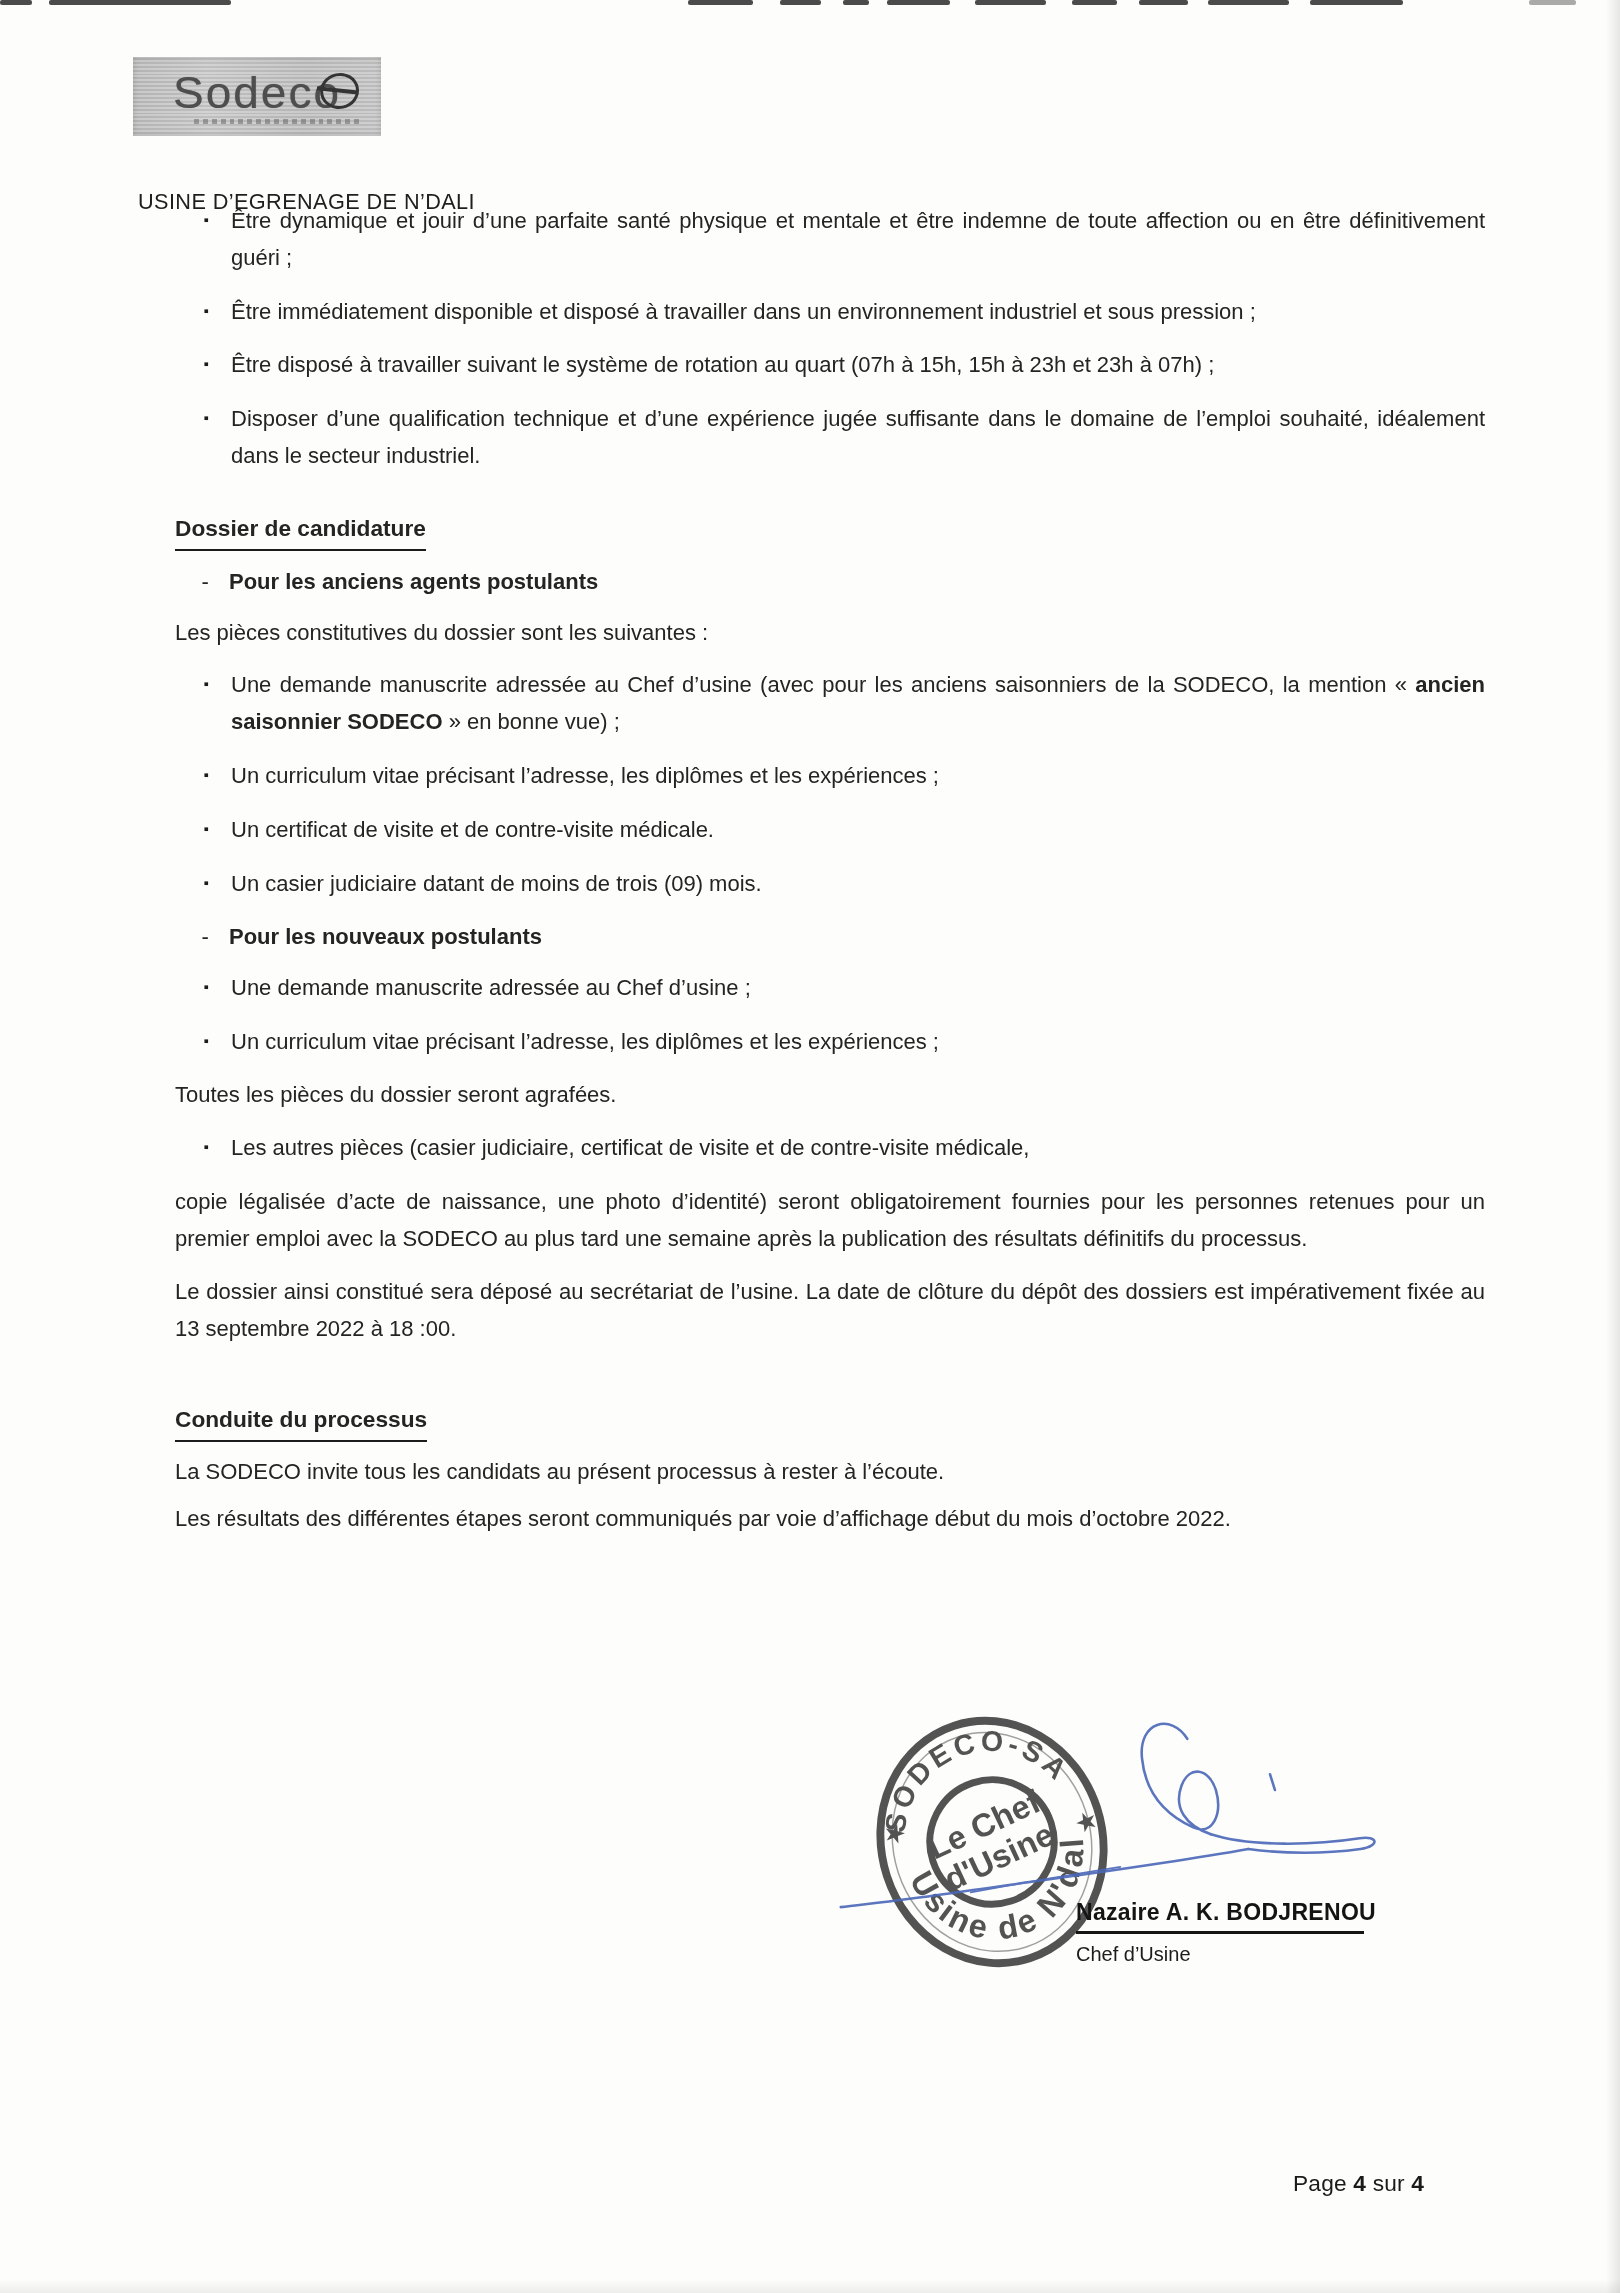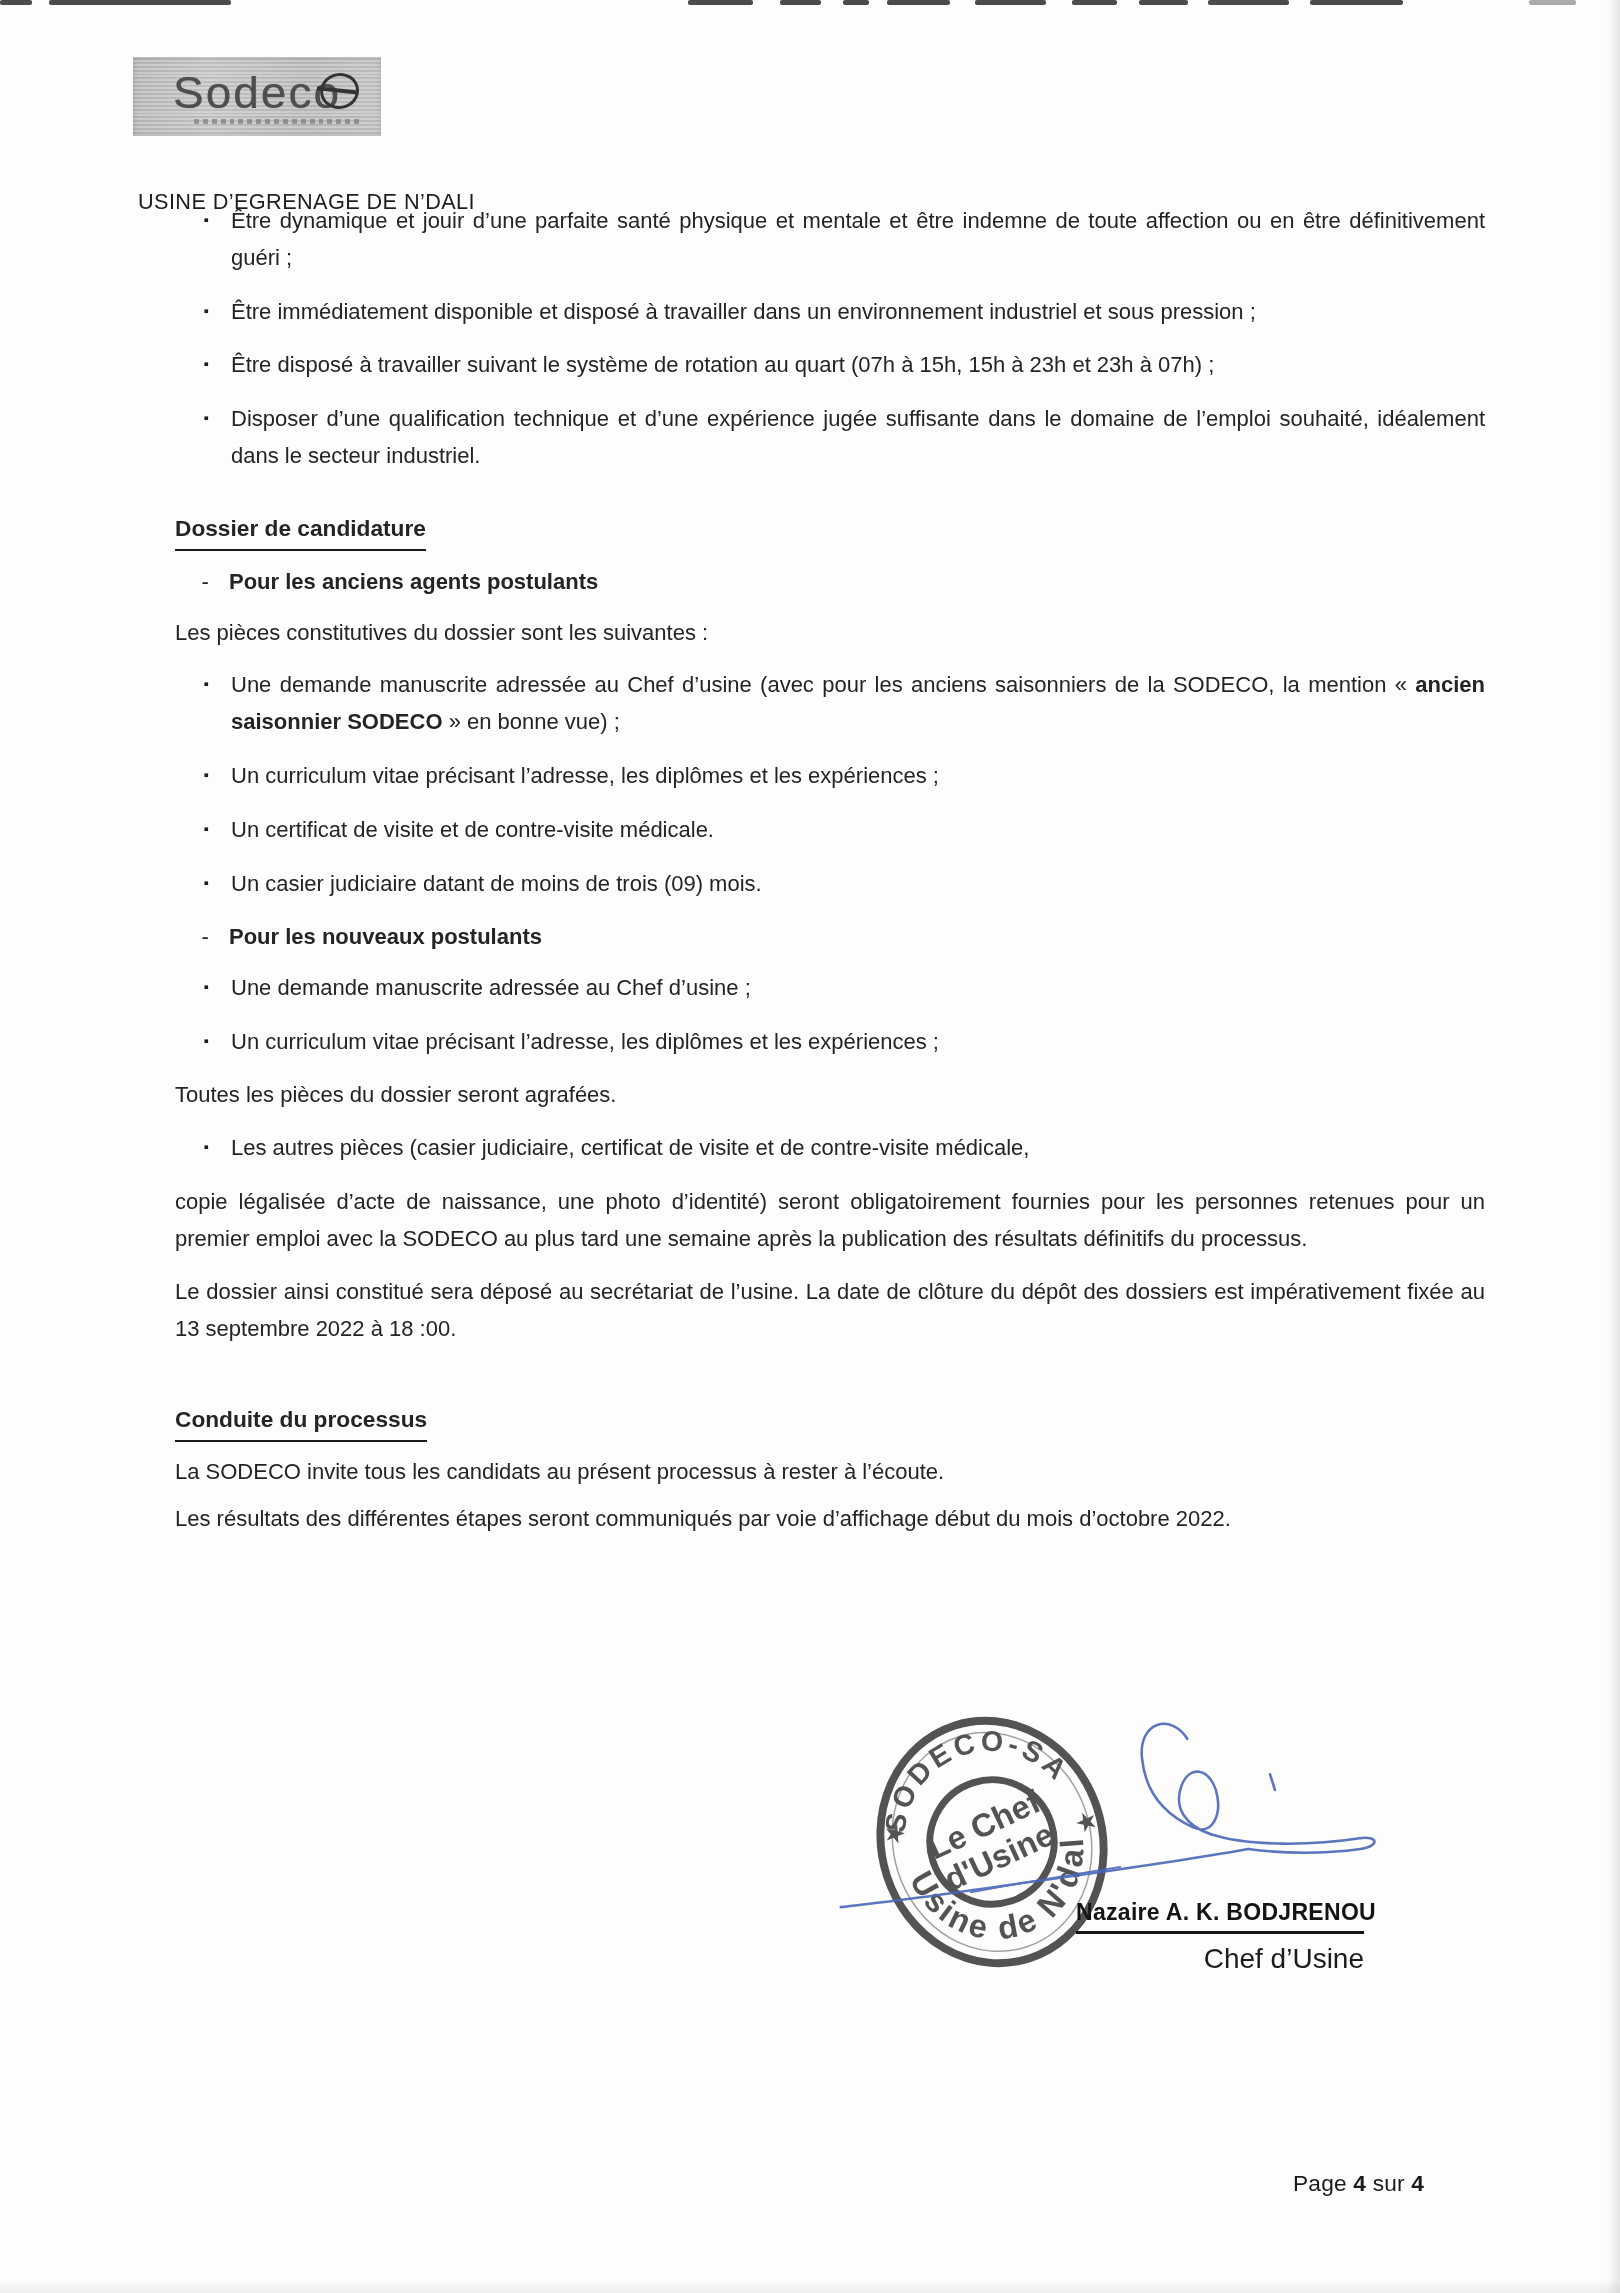--- a/index.html
+++ b/index.html
@@ -68,21 +68,21 @@
   
   .stamp-svg{position:absolute;left:849px;top:1692px;}
   .sig-svg{position:absolute;left:825px;top:1707px;}
   .signer-name{
     position:absolute;left:1076px;top:1899px;width:288px;
     font-size:23px;font-weight:bold;letter-spacing:0.3px;color:#141414;
     border-bottom:3px solid #151515;padding-bottom:4.9px;text-align:center;white-space:nowrap;
   }
   .signer-role{
     position:absolute;left:1076px;top:1943px;width:288px;
-    font-size:28px;color:#1c1c1c;text-align:right;
+    font-size:20px;color:#1c1c1c;text-align:left;
   }
   .footer{
     position:absolute;left:1293px;top:2170px;
     font-size:22.7px;color:#1a1a1a;letter-spacing:0.2px;
   }
   .footer .num{font-weight:bold;}
 </style>
 </head>
 <body>
 

